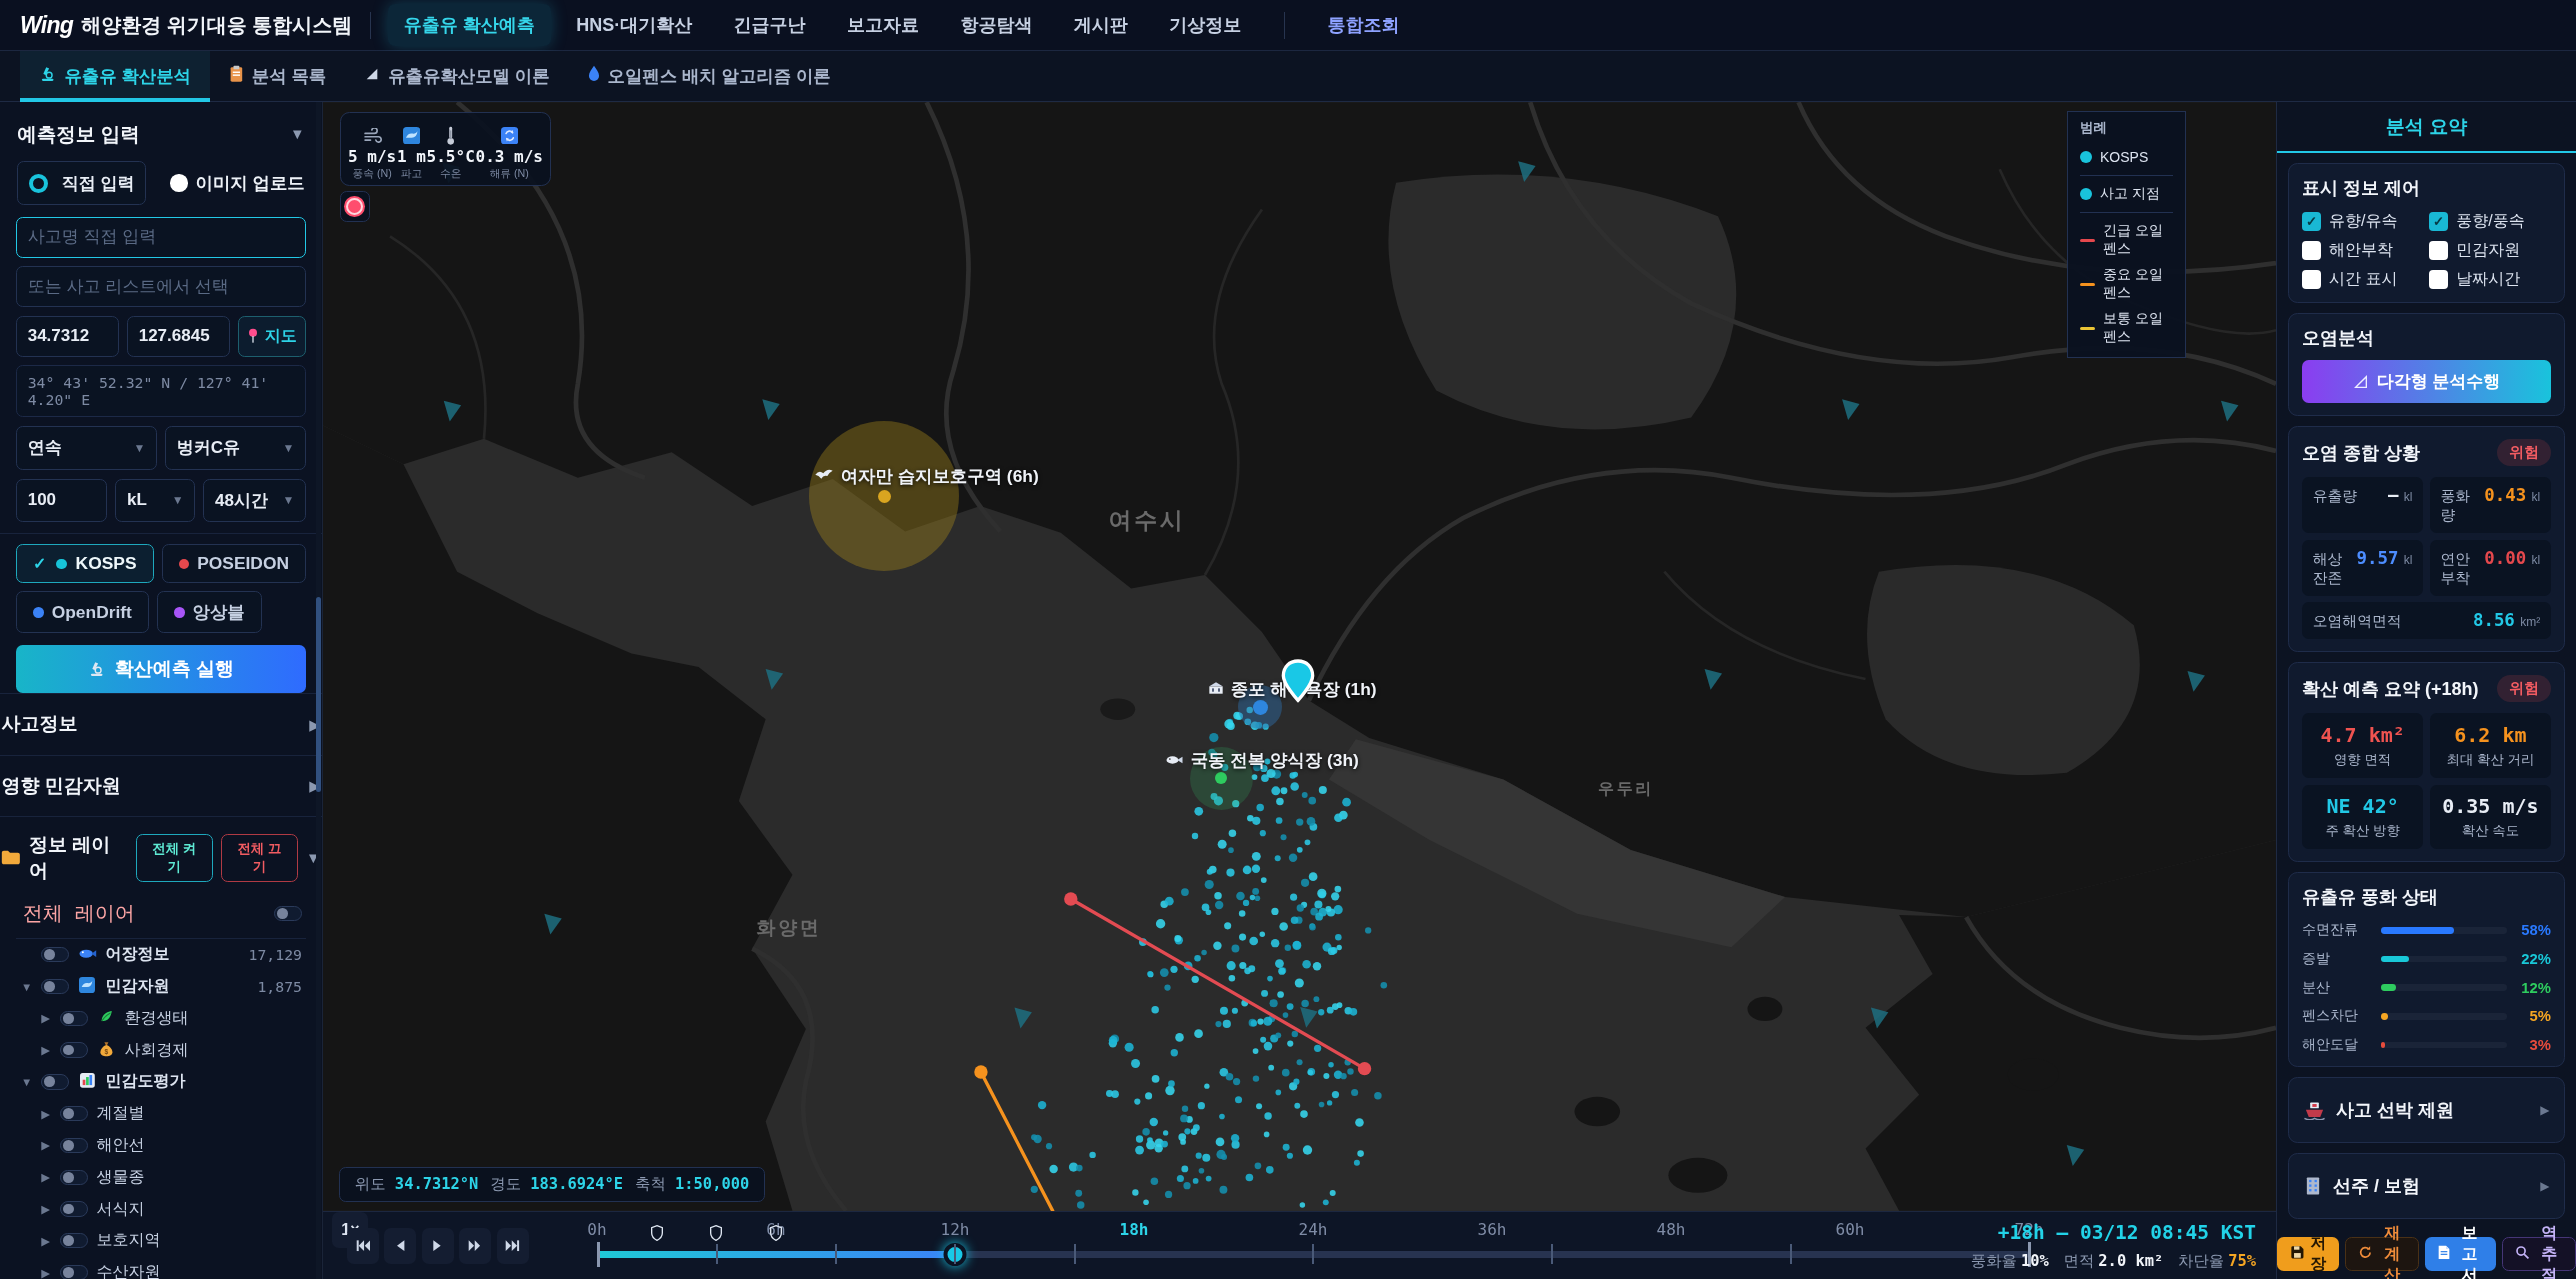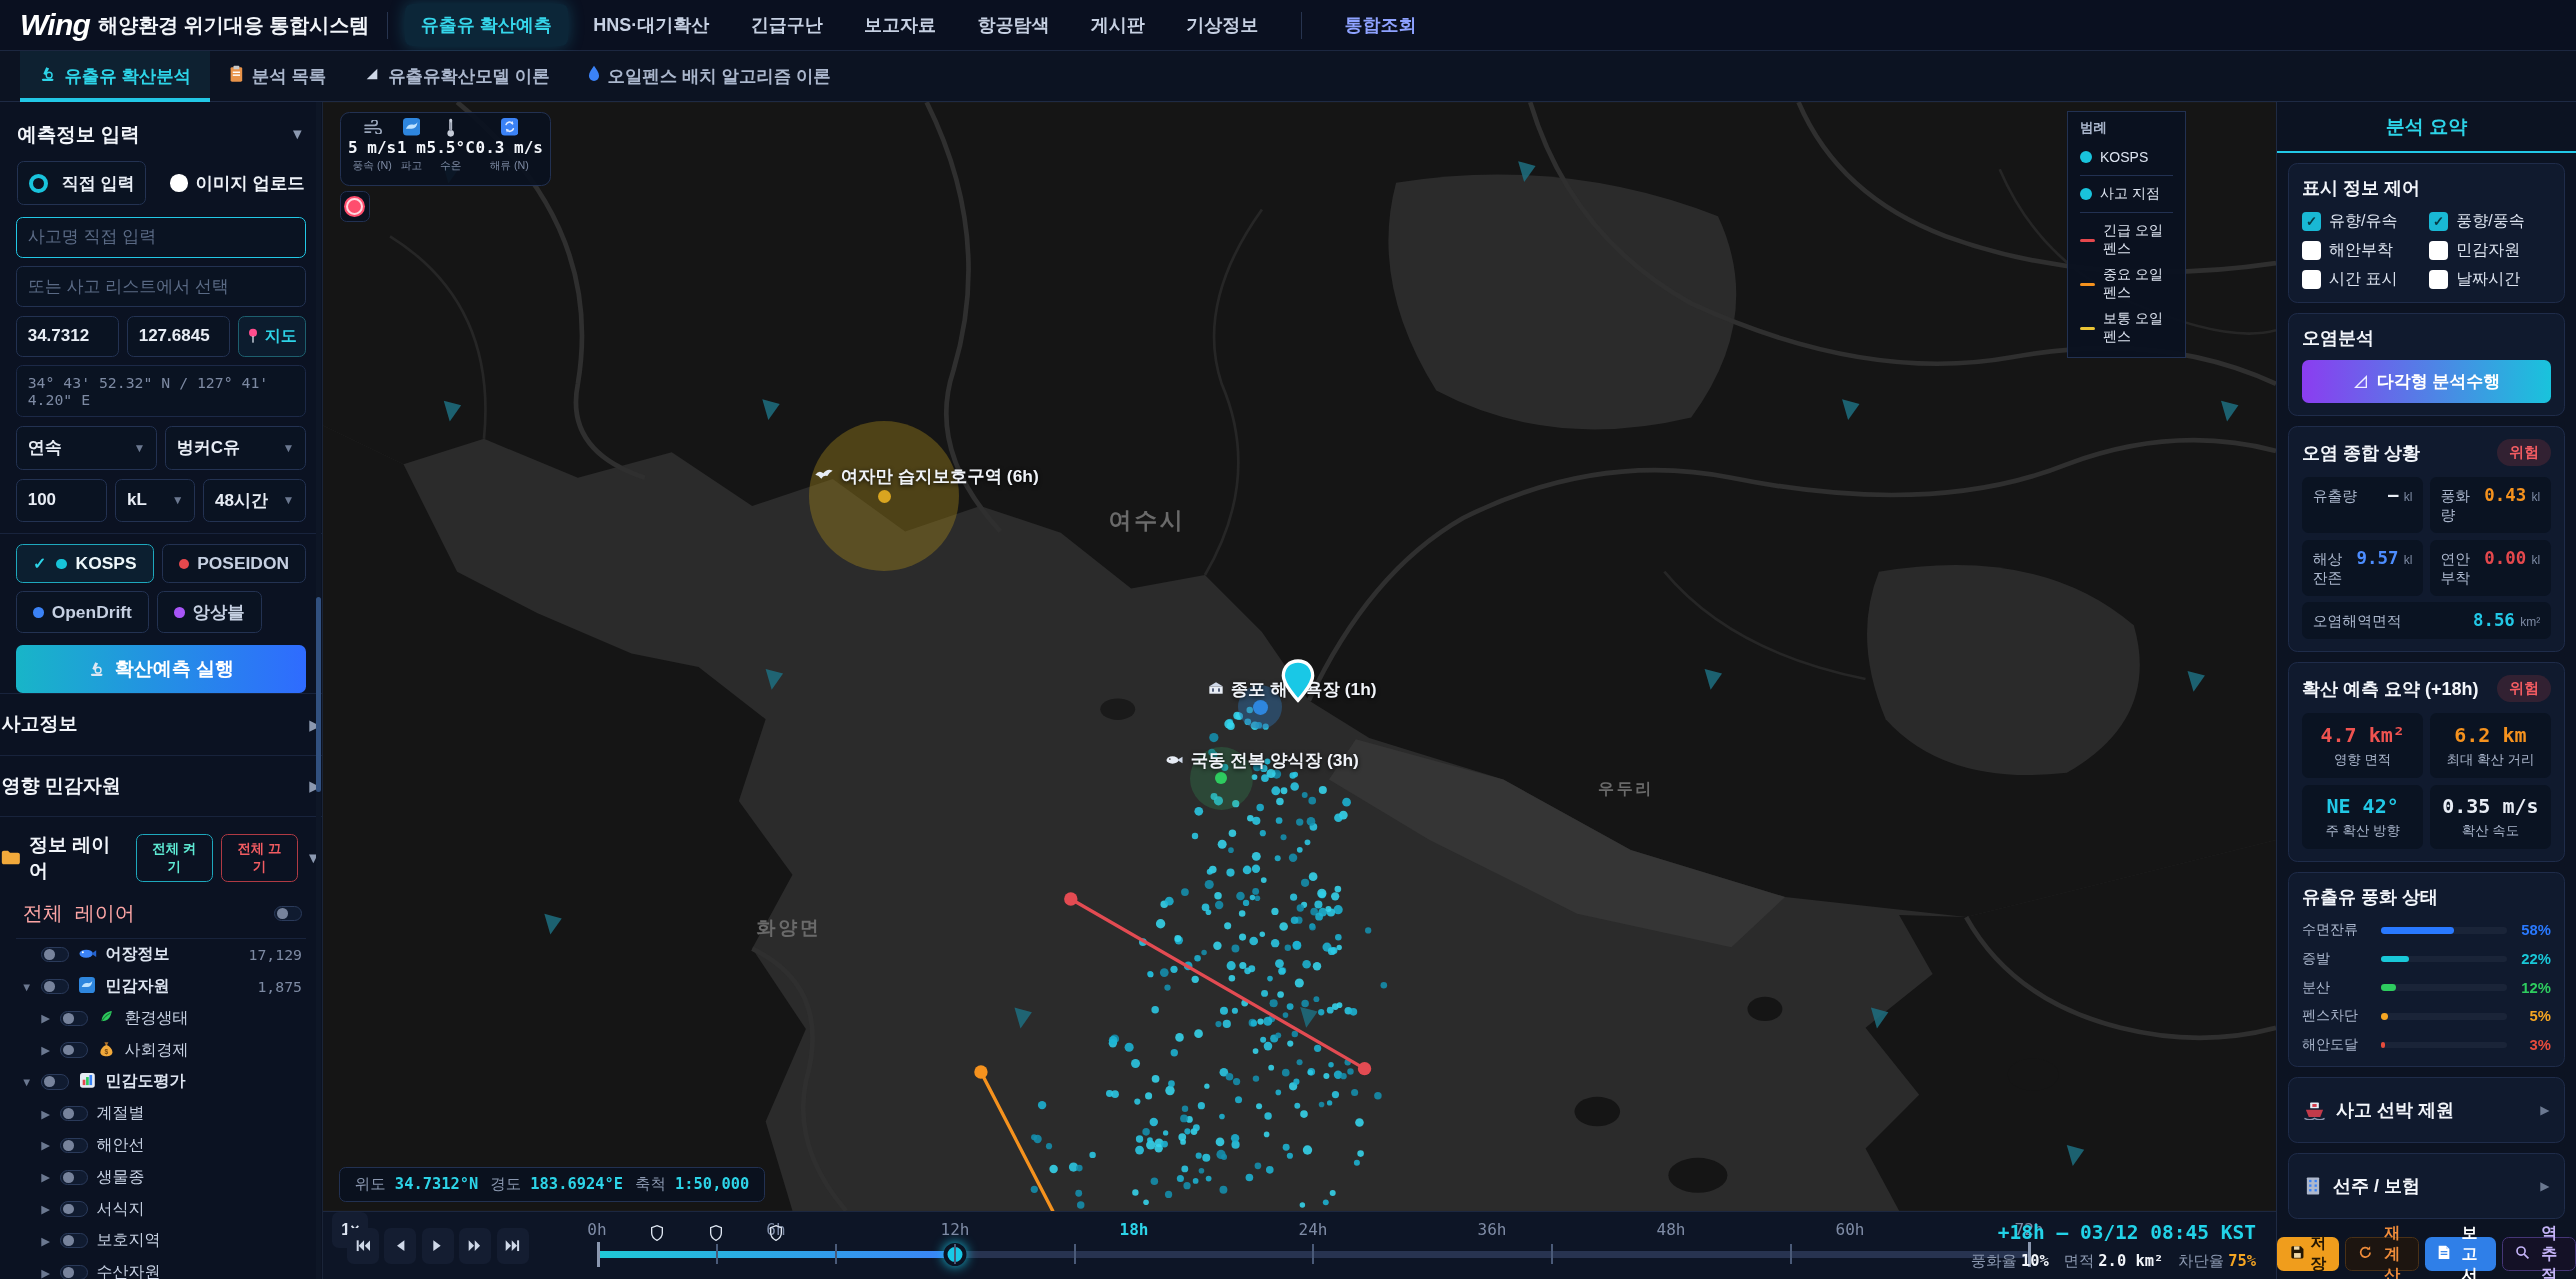--- a/index.html
+++ b/index.html
@@ -4,21 +4,21 @@
 <style>
   * { margin:0; padding:0; box-sizing:border-box; }
   html,body { width:2576px; height:1279px; background:#070b16; overflow:hidden;
     font-family:"Liberation Sans", sans-serif; color:#e8edf5; }
   .mono { font-family:"DejaVu Sans Mono", monospace; }
 
   
   #header { position:absolute; left:0; top:0; width:2576px; height:51px; background:#0a1020;
     border-bottom:0.7px solid #1c2740; display:flex; align-items:center; }
   #logo-wrap { display:flex; align-items:center; margin-left:20px; gap:8px; }
-  #logo { font-style:italic; font-weight:bold; font-size:30px; color:#ffffff; letter-spacing:-0.7px; }
+  #logo { font-style:italic; font-weight:bold; font-size:23px; color:#ffffff; letter-spacing:-0.7px; }
   #app-title { font-weight:bold; font-size:20px; color:#f2f5fa; }
   .hdr-divider { width:0.7px; height:27px; background:#27344f; margin:0 17.4px; }
   #nav { display:flex; align-items:center; gap:9.4px; }
   .nav-item { font-size:18px; font-weight:bold; color:#c6d0e2; padding:9.4px 16px; border-radius:6.7px; cursor:pointer; white-space:nowrap; }
   .nav-item.active { color:#35d6ea; background:rgba(34,200,230,0.12); box-shadow:0 0 16px rgba(34,200,230,0.25); }
   .nav-item.highlight { color:#8ea2ff; }
   #hdr-right { margin-left:auto; display:flex; align-items:center; gap:12px; margin-right:24px; }
   #alert-badge { display:flex; align-items:center; gap:8px; border:0.7px solid rgba(229,72,77,0.55);
     background:rgba(80,18,24,0.55); color:#f25c62; font-weight:bold; font-size:17.4px;
     padding:6.7px 17.4px; border-radius:8px; }
@@ -100,21 +100,21 @@
   #map { position:absolute; left:323px; top:102px; width:1953px; height:1109px; background:#282828; overflow:hidden; }
   #map svg.base { position:absolute; left:0; top:0; }
   .place-label { position:absolute; color:#6a6a6a; font-weight:bold; letter-spacing:2.7px; }
   .zone-halo { position:absolute; border-radius:50%; }
   .zone-dot { position:absolute; border-radius:50%; }
   .zone-label { position:absolute; color:#f0f3f8; font-size:17.4px; font-weight:bold; white-space:nowrap;
     text-shadow:0 1.3px 4px rgba(0,0,0,0.9); display:flex; gap:6.7px; align-items:center; }
   #incident-pin { position:absolute; }
 
   #weather-box { position:absolute; left:17px; top:10px; width:211px; height:74px; background:rgba(10,17,32,0.92);
-    border:0.7px solid #223152; border-radius:9.4px; display:flex; align-items:flex-start; justify-content:space-around; padding:4px 6.7px; }
+    border:0.7px solid #223152; border-radius:9.4px; display:flex; align-items:flex-end; justify-content:space-around; padding:4px 6.7px; }
   .wx-item { display:flex; flex-direction:column; align-items:center; gap:1.3px; }
   .wx-ico { height:20px; display:flex; align-items:center; }
   .wx-val { font-family:"DejaVu Sans Mono", monospace; font-weight:bold; font-size:16px; color:#f2f5fa; white-space:nowrap; }
   .wx-lab { font-size:10.7px; color:#7d8aa3; white-space:nowrap; }
   #target-btn { position:absolute; left:17px; top:89px; width:29.5px; height:31px; background:rgba(10,17,32,0.92);
     border:0.7px solid #223152; border-radius:6.7px; display:flex; align-items:center; justify-content:center; }
   .target-ico { width:17.4px; height:17.4px; border-radius:50%; background:#ff4d6d; border:2.7px solid #ffd7df; box-shadow:0 0 0 2px #ff4d6d; }
 
   #legend { position:absolute; right:90px; top:9.4px; width:119px; background:rgba(10,17,32,0.94);
     border:0.7px solid #223152; border-radius:0; padding:7px 12px; }

